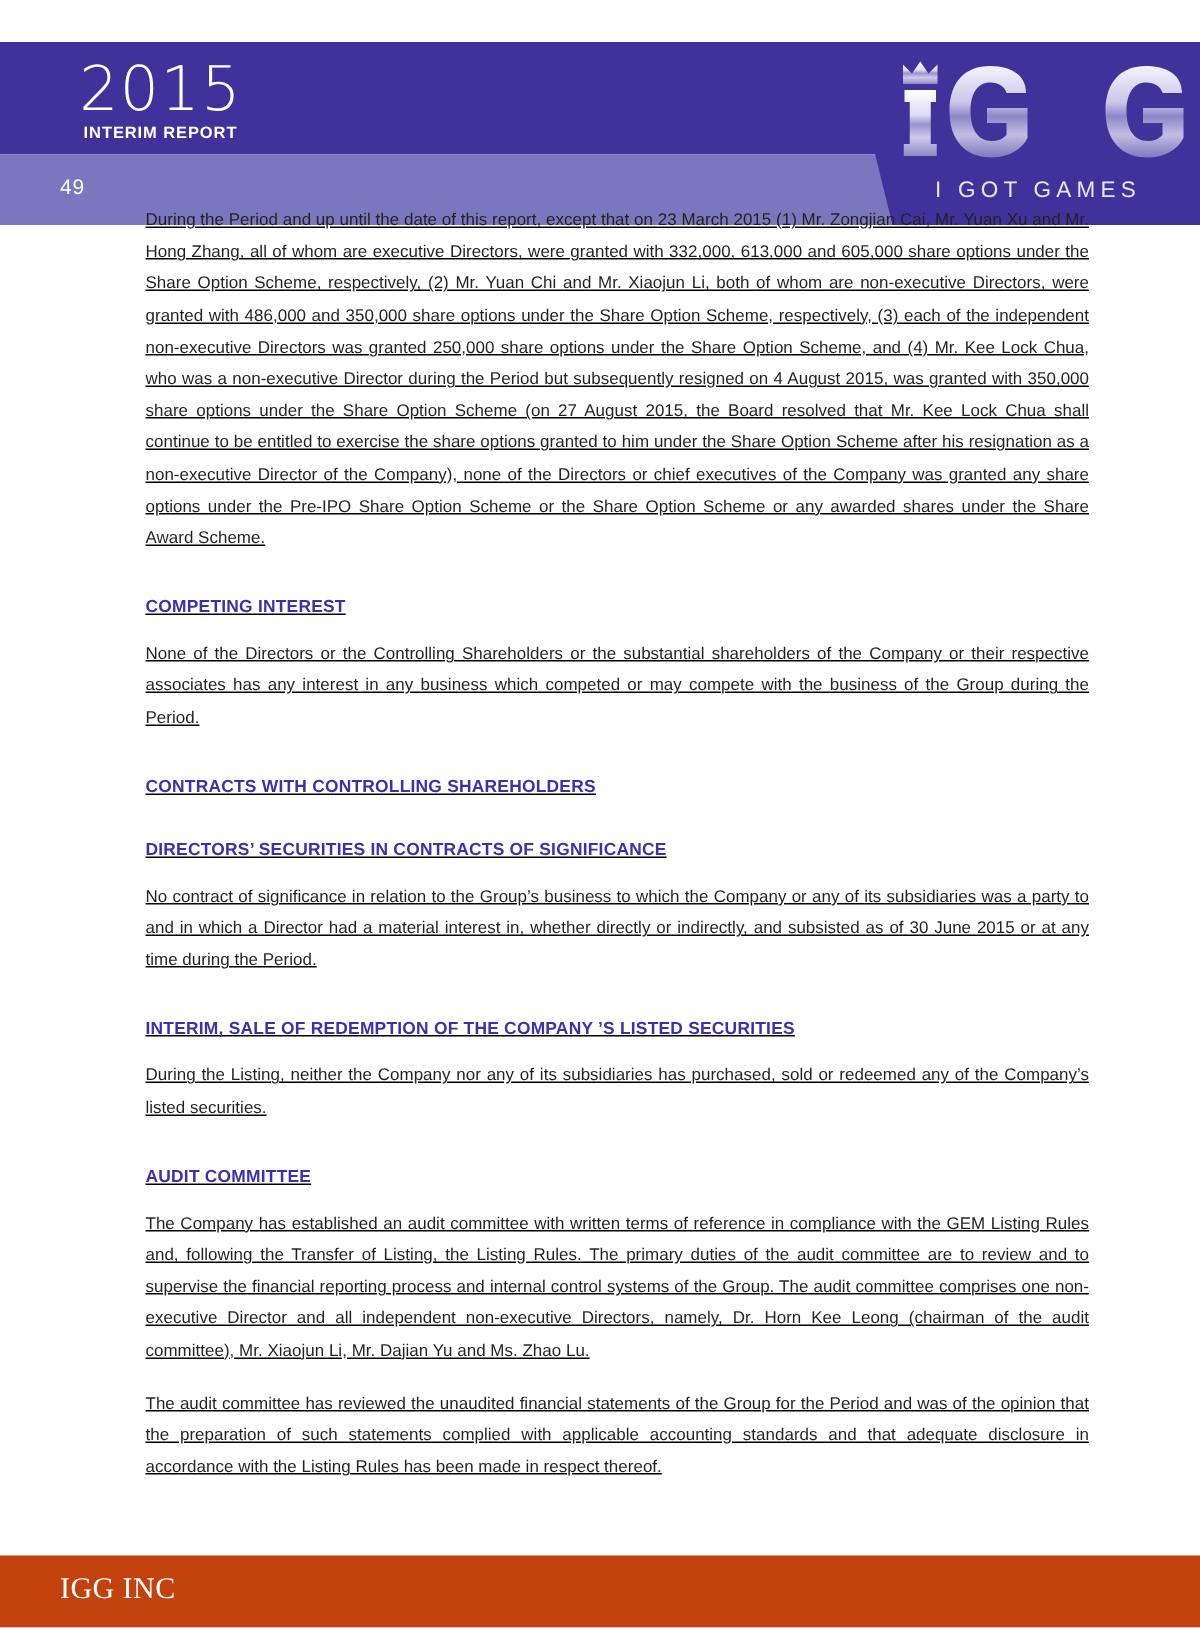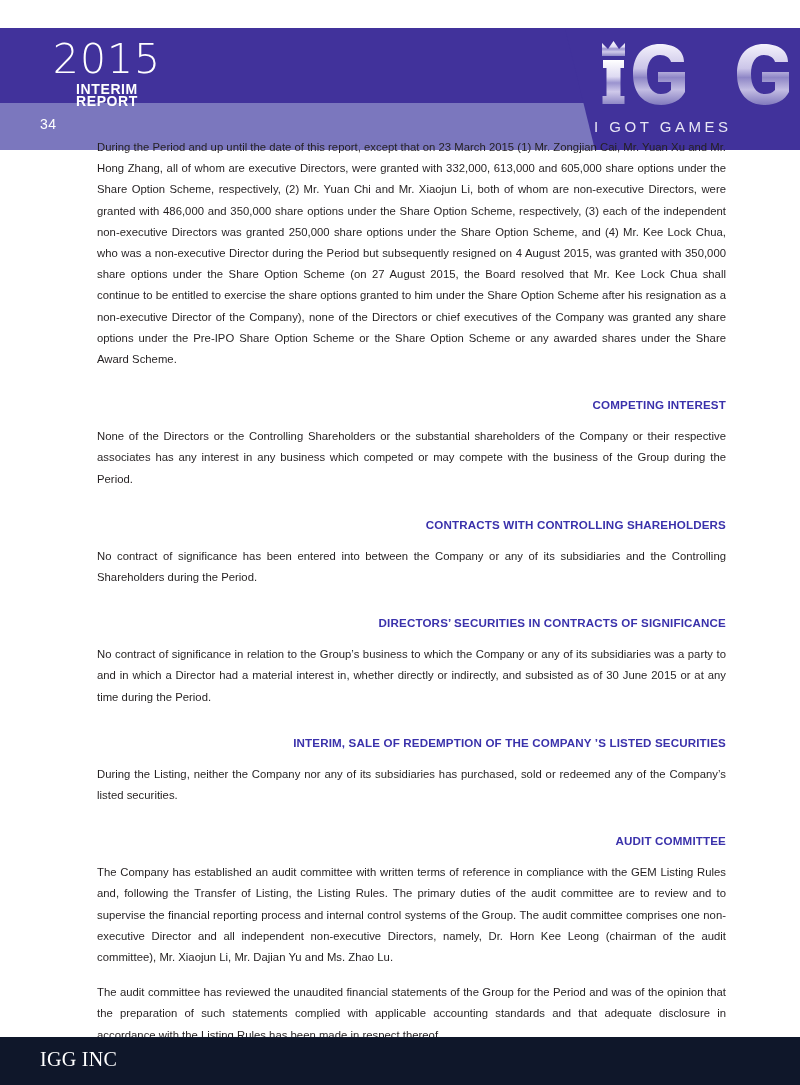--- a/index.html
+++ b/index.html
@@ -60,21 +60,21 @@
     color: #ffffff;
   }
   .year-logo .year-text {
     font-size: 41px;
     line-height: 44px;
     letter-spacing: 1px;
     font-weight: 300;
     font-family: "DejaVu Sans", sans-serif;
   }
   .year-logo .interim-text {
-    font-size: 14px;
+    font-size: 11px;
     font-weight: bold;
     letter-spacing: 0.6px;
     line-height: 12px;
     margin-top: 2px;
   }
 
   .page-number {
     position: absolute;
     left: 40px;
     top: 88px;
@@ -96,61 +96,62 @@
     left: 0;
     top: 4px;
     width: 200px;
     height: 72px;
   }
   .igg-tagline {
     position: absolute;
     left: 2px;
     top: 82px;
     width: 196px;
+    text-align: center;
     color: #e8e6f5;
     font-size: 15px;
     letter-spacing: 3.5px;
     font-family: "Liberation Sans", sans-serif;
   }
 
   
   .content {
     position: absolute;
     left: 97px;
     top: 137px;
     width: 629px;
+    text-decoration: underline;
   }
   .section-heading {
     color: #3a31ab;
     font-size: 11.6px;
     font-weight: bold;
     letter-spacing: 0.15px;
     margin: 0 0 14px 0;
     line-height: 15px;
-    text-align: right;
   }
   .body-para {
     color: #231f20;
     font-size: 11.3px;
     line-height: 21.2px;
     text-align: justify;
     margin: 0 0 14px 0;
     letter-spacing: 0.02px;
   }
   .body-para.last { margin-bottom: 16px; }
   .block-gap { height: 13px; }
 
   
   .page-footer {
     position: absolute;
     left: 0;
     bottom: 0;
     width: 800px;
     height: 48px;
-    background: #0f172a;
+    background: #c2410c;
   }
   .footer-text {
     position: absolute;
     left: 40px;
     top: 11px;
     color: #ffffff;
     font-size: 20px;
     letter-spacing: 0.3px;
     font-family: "Liberation Serif", serif;
   }
@@ -161,21 +162,21 @@
 <div class="page-header">
   <div class="header-dark-band"></div>
   <div class="header-light-band"></div>
   <div class="header-right-block"></div>
 
   <div class="year-logo">
     <div class="year-text">2015</div>
     <div class="interim-text">INTERIM REPORT</div>
   </div>
 
-  <div class="page-number">34</div>
+  <div class="page-number">49</div>
 
   <div class="igg-logo">
     <svg class="igg-wordmark" viewBox="0 0 200 72" aria-hidden="true">
       <defs>
         <linearGradient id="gmetal" x1="0" y1="0" x2="0" y2="1">
           <stop offset="0%" stop-color="#ffffff"></stop>
           <stop offset="38%" stop-color="#dedaf2"></stop>
           <stop offset="52%" stop-color="#9a93cf"></stop>
           <stop offset="72%" stop-color="#cfc9ea"></stop>
           <stop offset="100%" stop-color="#8f88c6"></stop>
@@ -208,21 +209,20 @@
   <p class="body-para">During the Period and up until the date of this report, except that on 23 March 2015 (1) Mr. Zongjian Cai, Mr. Yuan Xu and Mr. Hong Zhang, all of whom are executive Directors, were granted with 332,000, 613,000 and 605,000 share options under the Share Option Scheme, respectively, (2) Mr. Yuan Chi and Mr. Xiaojun Li, both of whom are non-executive Directors, were granted with 486,000 and 350,000 share options under the Share Option Scheme, respectively, (3) each of the independent non-executive Directors was granted 250,000 share options under the Share Option Scheme, and (4) Mr. Kee Lock Chua, who was a non-executive Director during the Period but subsequently resigned on 4 August 2015, was granted with 350,000 share options under the Share Option Scheme (on 27 August 2015, the Board resolved that Mr. Kee Lock Chua shall continue to be entitled to exercise the share options granted to him under the Share Option Scheme after his resignation as a non-executive Director of the Company), none of the Directors or chief executives of the Company was granted any share options under the Pre-IPO Share Option Scheme or the Share Option Scheme or any awarded shares under the Share Award Scheme.</p>
 
   <div class="block-gap"></div>
 
   <h2 class="section-heading">COMPETING INTEREST</h2>
   <p class="body-para">None of the Directors or the Controlling Shareholders or the substantial shareholders of the Company or their respective associates has any interest in any business which competed or may compete with the business of the Group during the Period.</p>
 
   <div class="block-gap"></div>
 
   <h2 class="section-heading">CONTRACTS WITH CONTROLLING SHAREHOLDERS</h2>
-  <p class="body-para">No contract of significance has been entered into between the Company or any of its subsidiaries and the Controlling Shareholders during the Period.</p>
 
   <div class="block-gap"></div>
 
   <h2 class="section-heading">DIRECTORS’ SECURITIES IN CONTRACTS OF SIGNIFICANCE</h2>
   <p class="body-para">No contract of significance in relation to the Group’s business to which the Company or any of its subsidiaries was a party to and in which a Director had a material interest in, whether directly or indirectly, and subsisted as of 30 June 2015 or at any time during the Period.</p>
 
   <div class="block-gap"></div>
 
   <h2 class="section-heading">INTERIM, SALE OF REDEMPTION OF THE COMPANY ’S LISTED SECURITIES</h2>
   <p class="body-para">During the Listing, neither the Company nor any of its subsidiaries has purchased, sold or redeemed any of the Company’s listed securities.</p>

